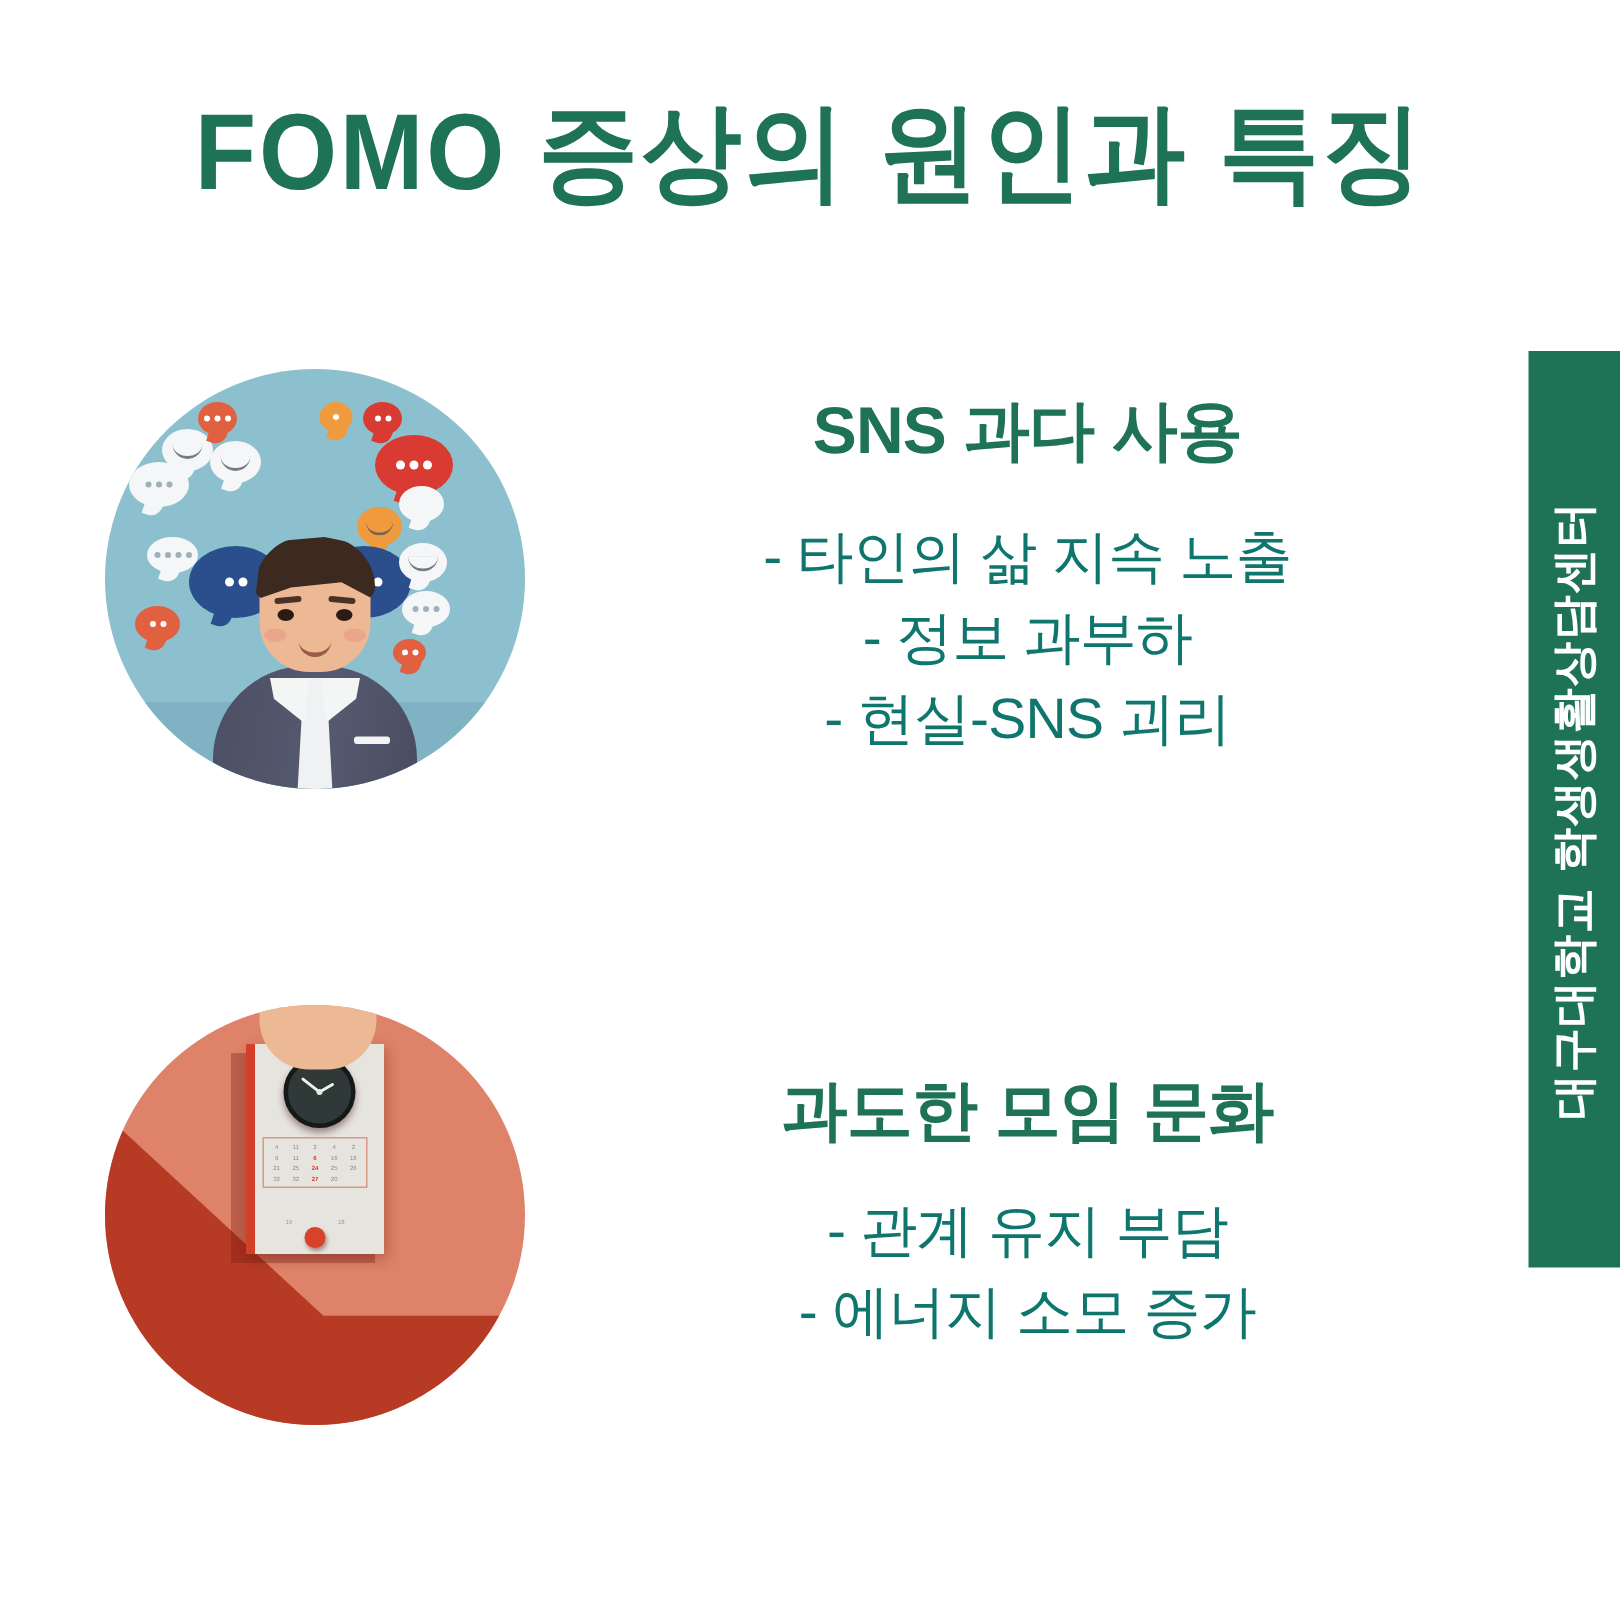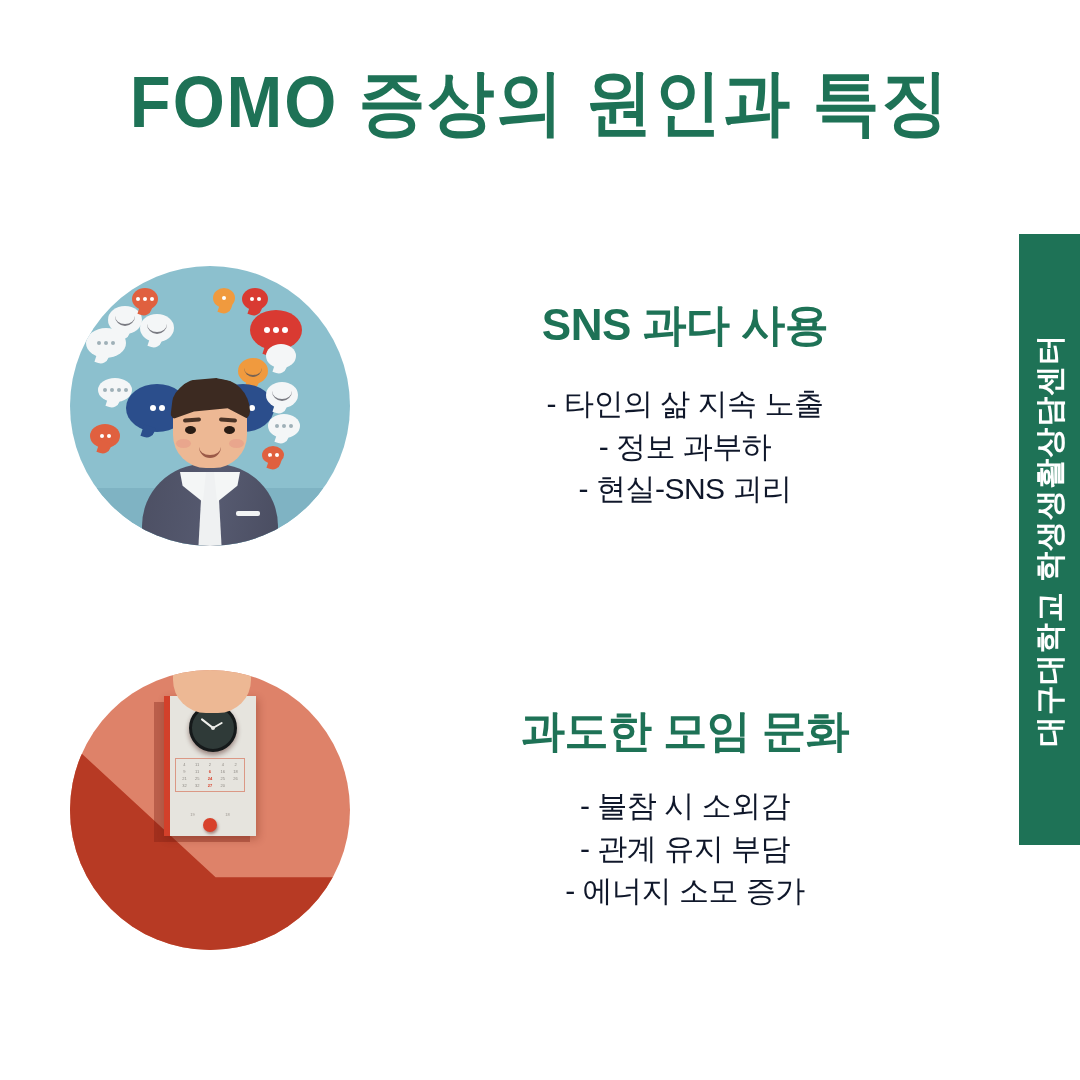--- a/index.html
+++ b/index.html
@@ -60,21 +60,21 @@
   
   .block {
     position: absolute;
     left: 0;
     width: 1010px;
     height: 340px;
     display: flex;
     flex-direction: row;
     align-items: center;
   }
-  #block-1 { top: 236px; }
+  #block-1 { top: 216px; }
   #block-2 { top: 640px; }
 
   .thumb-wrap {
     width: 420px;
     display: flex;
     justify-content: center;
     align-items: center;
     flex: 0 0 420px;
   }
   .text-wrap {
@@ -92,22 +92,22 @@
     letter-spacing: -0.5px;
   }
   #block-2 .sect-heading { margin-bottom: 30px; }
 
   .bullets {
     list-style: none;
     margin: 0;
     padding: 0;
   }
   .bullets li {
-    font-size: 30px;
-    color: #0f172a;
+    font-size: 38px;
+    color: #0f766e;
     line-height: 1.42;
     letter-spacing: -0.5px;
     white-space: nowrap;
   }
 
   
   .circle {
     width: 280px;
     height: 280px;
     border-radius: 50%;
@@ -607,21 +607,20 @@
         </div>
 
         <div class="cal-dot"></div>
       </div>
     </div>
   </div>
 
   <div class="text-wrap">
     <div class="sect-heading">과도한 모임 문화</div>
     <ul class="bullets">
-      <li>- 불참 시 소외감</li>
       <li>- 관계 유지 부담</li>
       <li>- 에너지 소모 증가</li>
     </ul>
   </div>
 </div>
 
 <div class="side-bar">
   <div class="side-bar-text">대구대학교 학생생활상담센터</div>
 </div>
 

